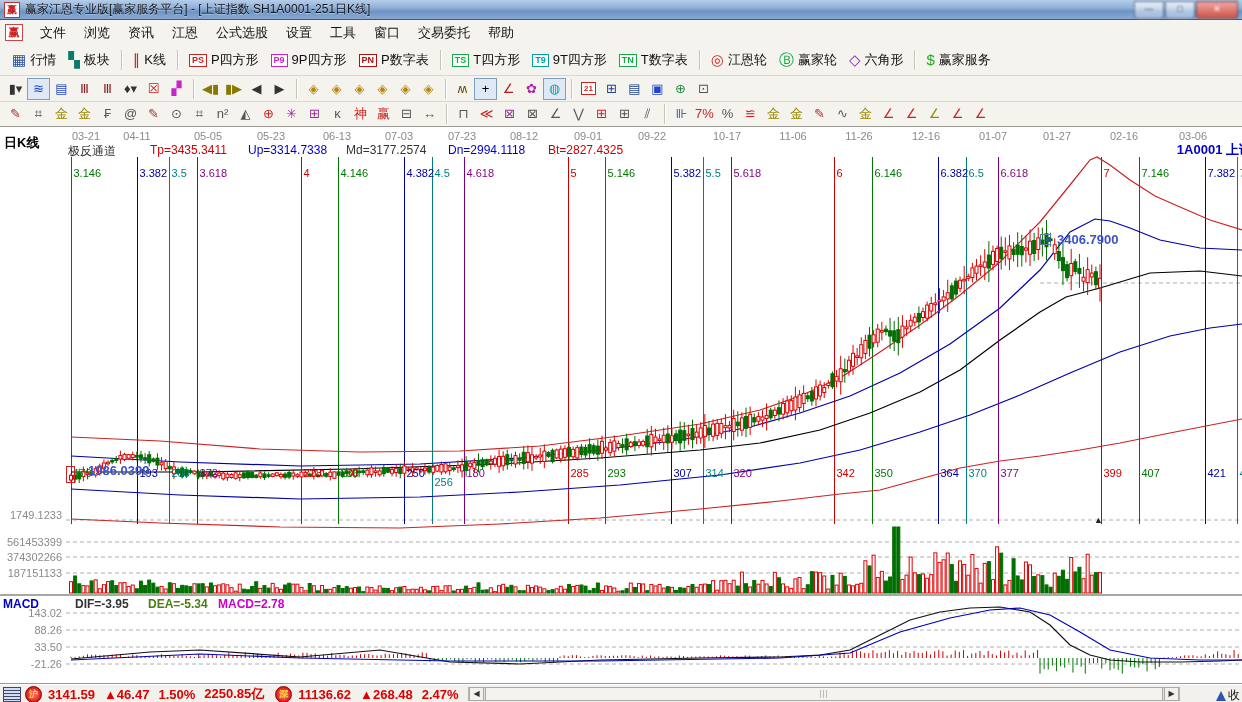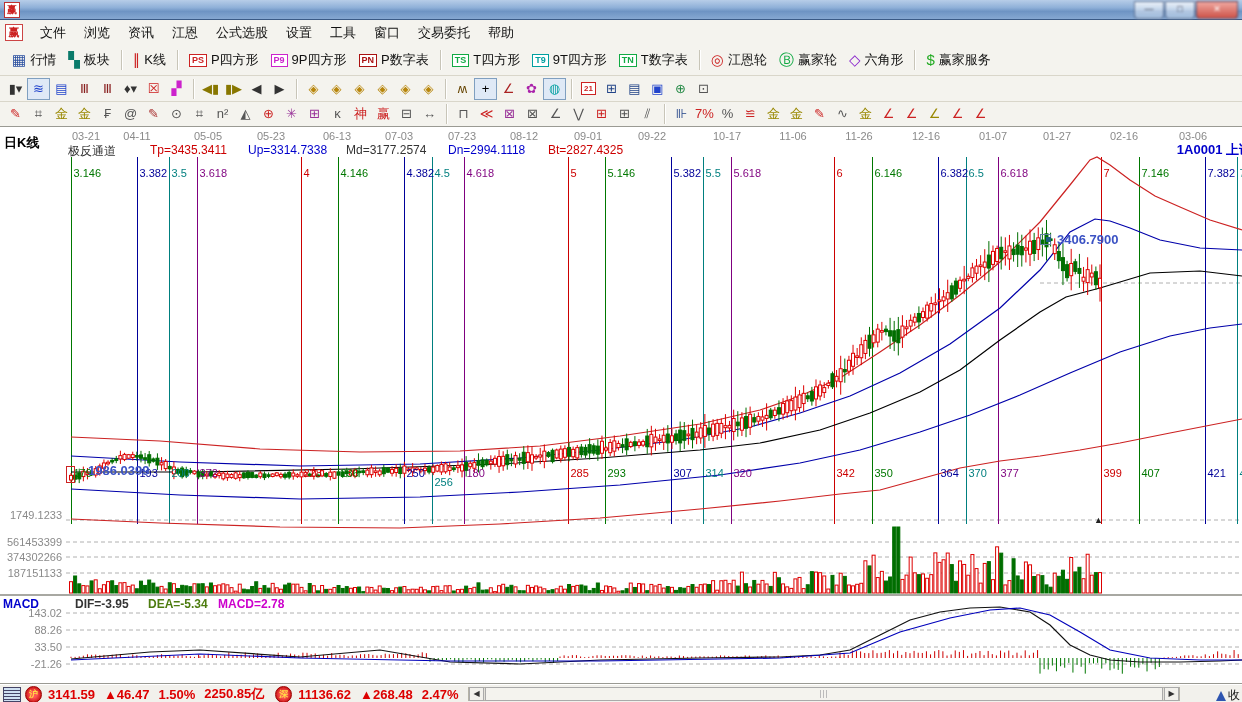--- a/index.html
+++ b/index.html
@@ -76,20 +76,21 @@
     border-bottom:10px solid #2e55b0;}
   .recv-lbl{font-size:12px;color:#111;}
 </style>
 </head>
 <body>
 
 <div id="app">
 
   <div class="titlebar">
     <span class="app-ico">赢</span>
+    <span class="title-text">赢家江恩专业版[赢家服务平台] - [上证指数  SH1A0001-251日K线]</span>
     <div class="win-controls">
       <span class="win-btn">—</span>
       <span class="win-btn">□</span>
       <span class="win-btn close">✕</span>
     </div>
   </div>
 
   <div class="menubar" id="menubar">
     <span class="menu-logo">赢</span>
   <span class="menu-item">文件</span>

